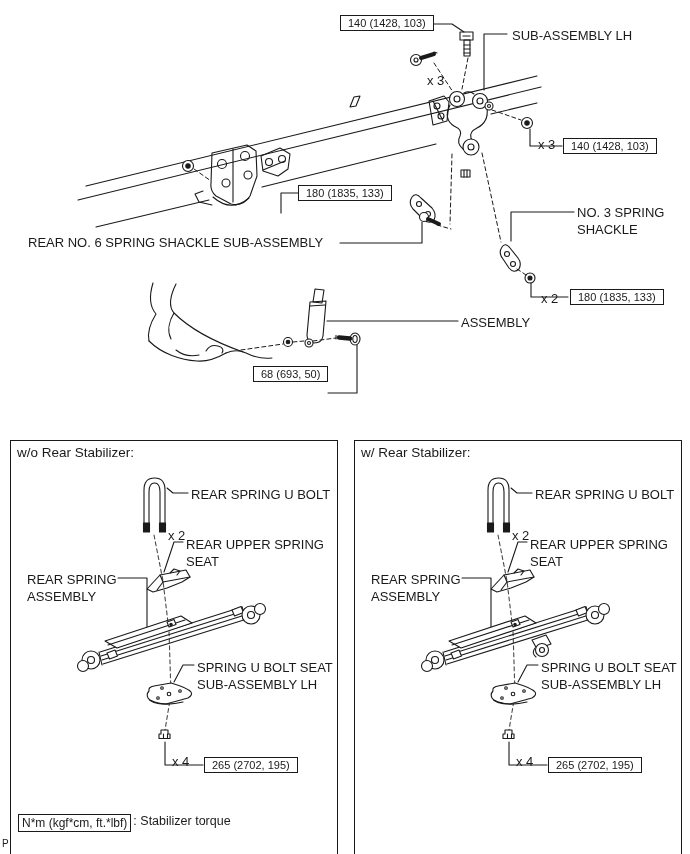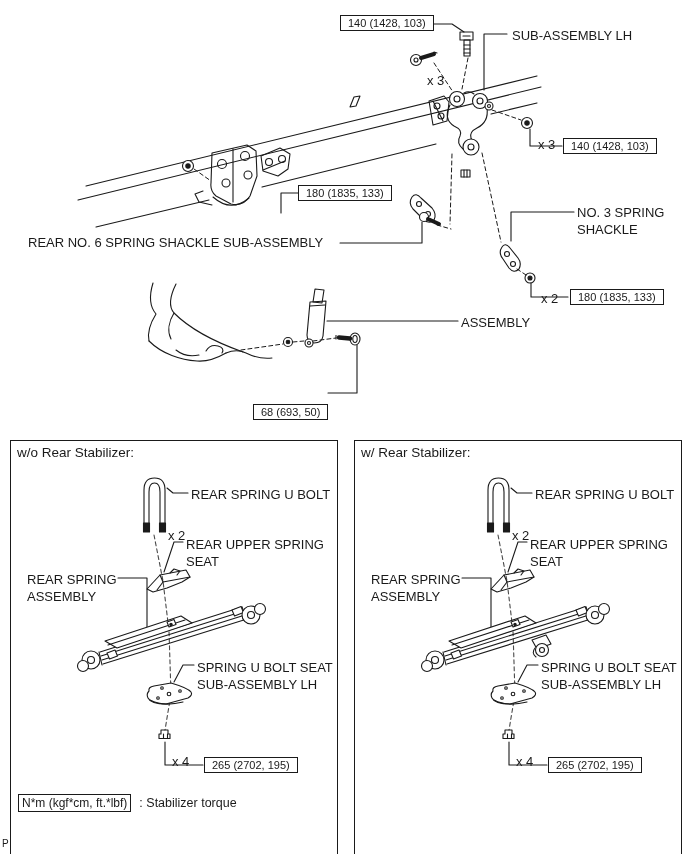--- a/index.html
+++ b/index.html
@@ -6,21 +6,21 @@
   html,body { background:#fff; }
   body { font-family:"Liberation Sans", sans-serif; color:#1a1a1a; }
   .stage { position:relative; width:690px; height:854px; background:#fff; overflow:hidden; }
   svg.art { position:absolute; left:0; top:0; }
   .lbl { position:absolute; font-size:13px; line-height:17px; white-space:nowrap; color:#1a1a1a; }
   .qty { position:absolute; font-size:13px; line-height:14px; white-space:nowrap; color:#1a1a1a;margin-top:22px; }
   .tq  { position:absolute; border:1.3px solid #1a1a1a; font-size:11px; line-height:14px;
          padding:0 7px; white-space:nowrap; background:#fff; color:#1a1a1a; }
   .panel { position:absolute; top:440px; width:328px; height:416px; border:1.4px solid #1a1a1a; background:#fff; }
   .panel-title { position:absolute; left:6px; top:4px; font-size:13.5px; white-space:nowrap; }
-  .footer-row { position:absolute; left:18px; top:794px; display:flex; align-items:center; gap:8px; }
+  .footer-row { position:absolute; left:18px; top:814px; display:flex; align-items:flex-start; gap:2px; }
   .unit-box { border:1.3px solid #1a1a1a; padding:0 3px; font-size:12px; line-height:16px; white-space:nowrap; }
   .legend-txt { font-size:12.5px; white-space:nowrap; }
   .page-p { position:absolute; left:2px; top:838px; font-size:10px; }
 </style>
 </head>
 <body>
 
 <div class="stage">
 
   <svg class="art" width="690" height="432" viewBox="0 0 690 432" fill="none" stroke="#1a1a1a" stroke-width="1.1" stroke-linecap="round" stroke-linejoin="round">
@@ -168,21 +168,21 @@
       <polyline points="531,283 531,297 568,297"></polyline>
       <polyline points="458,321 327,321"></polyline>
       <polyline points="328,393 357,393 357,345"></polyline>
     </g>
   </svg>
 
   <div class="tq" style="left:340px; top:15px">140 (1428, 103)</div>
   <div class="tq" style="left:563px; top:138px">140 (1428, 103)</div>
   <div class="tq" style="left:298px; top:185px">180 (1835, 133)</div>
   <div class="tq" style="left:570px; top:289px">180 (1835, 133)</div>
-  <div class="tq" style="left:253px; top:404px">68 (693, 50)</div>
+  <div class="tq" style="left:253px; top:366px">68 (693, 50)</div>
 
   <div class="qty" style="left:427px; top:52px">x 3</div>
   <div class="qty" style="left:538px; top:116px">x 3</div>
   <div class="qty" style="left:541px; top:270px">x 2</div>
 
   <div class="lbl" style="left:512px; top:27px">
     <div>SUB-ASSEMBLY LH</div>
   </div>
 
   <div class="lbl" style="left:28px; top:234px">REAR NO. 6 SPRING SHACKLE SUB-ASSEMBLY</div>

